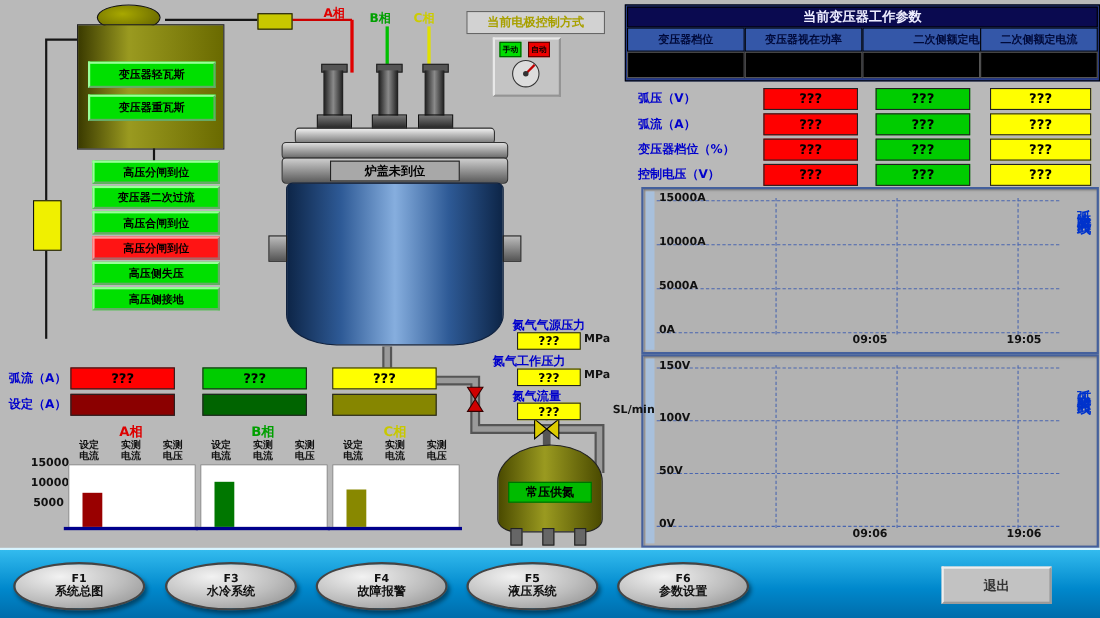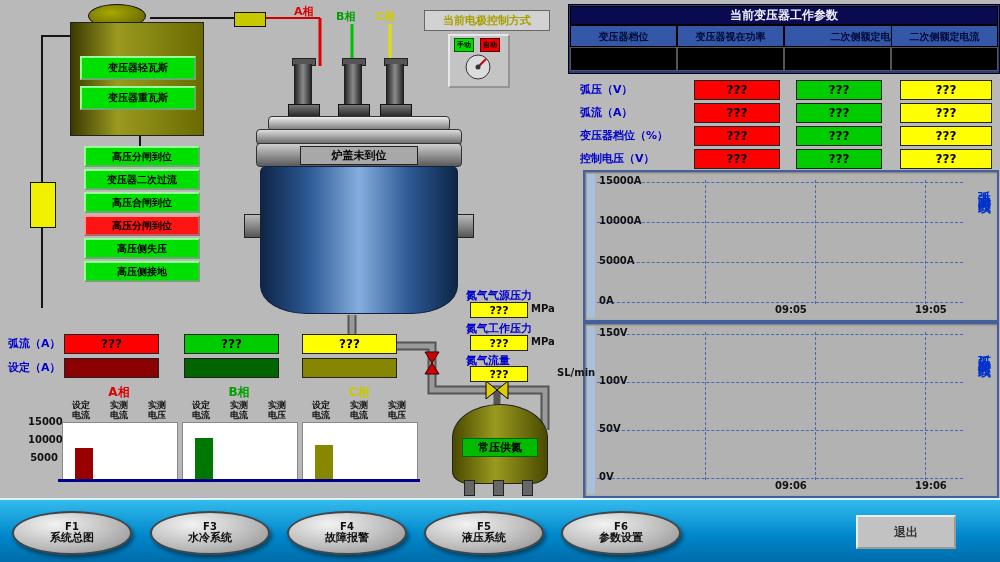--- a/index.html
+++ b/index.html
@@ -242,21 +242,21 @@
     <div class="abs" style="left: 12px; bottom: 0px; width: 18px; background: rgb(136, 136, 0); height: 60.6667%;"></div>
   </div>
   <div class="abs" style="left:58px;top:479px;width:122px;height:3px;background:#00008b;"></div>
   <div class="abs" style="left:178px;top:479px;width:122px;height:3px;background:#00008b;"></div>
   <div class="abs" style="left:298px;top:479px;width:122px;height:3px;background:#00008b;"></div>
 
   <div class="abs bluelab" style="left:466px;top:288px;">氮气气源压力</div>
   <div class="abs val yellow" style="left:470px;top:302px;width:56px;height:14px;font-size:11px;">???</div>
   <div class="gasunit" style="left:531px;top:303px;">MPa</div>
 
-  <div class="abs bluelab" style="left:466px;top:321px;">氮气工作压力</div>
+  <div class="abs bluelab" style="left:448px;top:321px;">氮气工作压力</div>
   <div class="abs val yellow" style="left:470px;top:335px;width:56px;height:14px;font-size:11px;">???</div>
   <div class="gasunit" style="left:531px;top:336px;">MPa</div>
 
   <div class="abs bluelab" style="left:466px;top:353px;">氮气流量</div>
   <div class="abs val yellow" style="left:470px;top:366px;width:56px;height:14px;font-size:11px;">???</div>
   <div class="gasunit" style="left:557px;top:367px;">SL/min</div>
 
   <div class="abs" style="left:452px;top:404px;width:94px;height:78px;border:1px solid #222;
               background:linear-gradient(90deg,#4a4a00,#9a9a20 45%,#4a4a00);
               border-radius:50% 50% 18px 18px / 42% 42% 12px 12px;"></div>

